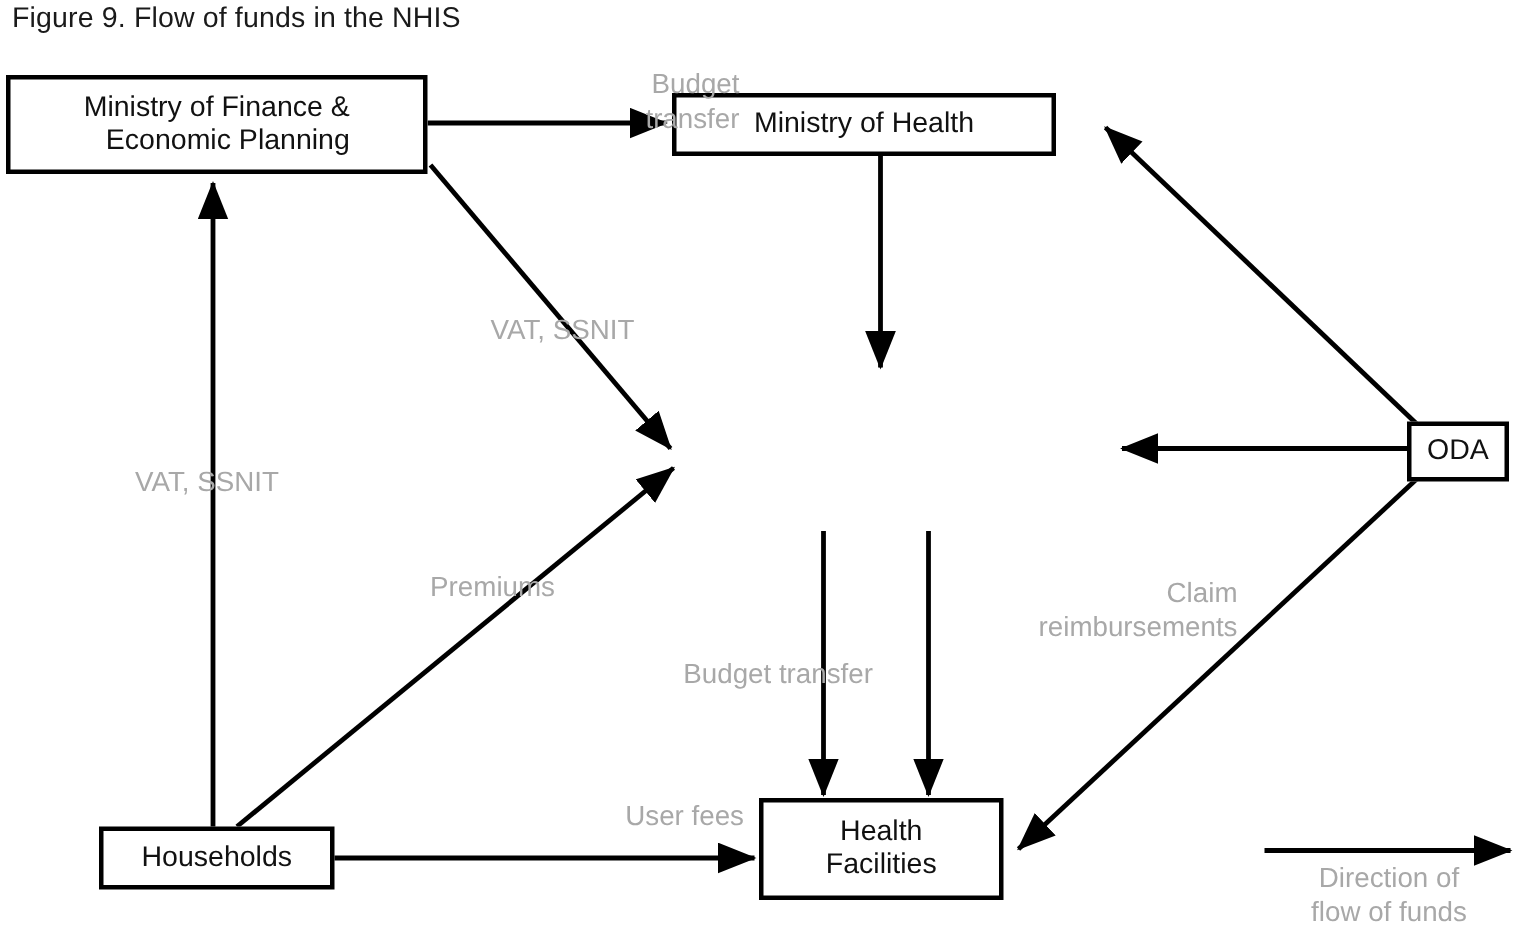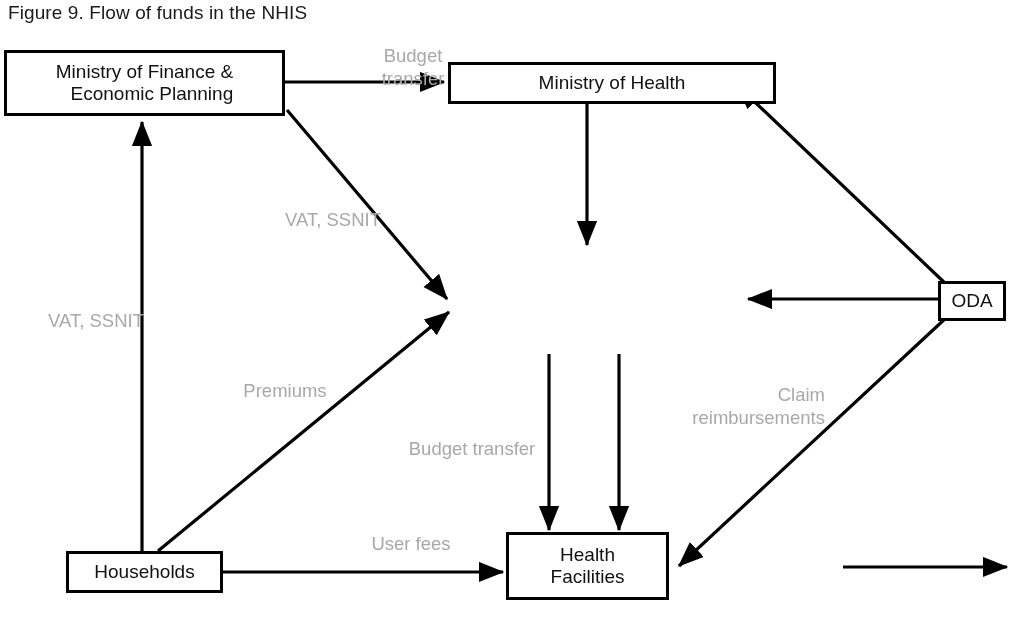--- a/index.html
+++ b/index.html
@@ -49,21 +49,21 @@
     padding: 2px 6px;
   }
   .node.red {
     color: #b01116;
   }
   .edge-label {
     position: absolute;
     color: #a8a8a8;
     font-size: 18.5px;
     line-height: 1.25;
-    text-align: center;
+    text-align: right;
     white-space: pre-line;
   }
   .legend-label {
     position: absolute;
     color: #a8a8a8;
     font-size: 18.5px;
     line-height: 1.25;
     text-align: center;
     white-space: pre-line;
   }
@@ -107,21 +107,21 @@
 
       <path d="M843,567 L1007,567"></path>
     </g>
   </svg>
 
   <div class="node" style="left:4px; top:50px; width:281px; height:66px;text-align:right;">
     <span style="white-space:pre-line;">Ministry of Finance &amp;
 Economic Planning</span>
   </div>
 
-  <div class="node" style="left:448px; top:62px; width:328px; height:42px;">
+  <div class="node" style="left:448px; top:62px; width:256px; height:42px;">
     <span style="white-space:pre-line;">Ministry of Health</span>
   </div>
 
 
   <div class="node" style="left:938px; top:281px; width:68px; height:40px;">
     <span style="white-space:pre-line;">ODA</span>
   </div>
 
   <div class="node" style="left:66px; top:551px; width:157px; height:42px;text-align:right;">
     <span style="white-space:pre-line;">Households</span>
@@ -141,14 +141,16 @@
 
   <div class="edge-label" style="left:200px; top:379px; width:170px;">Premiums</div>
 
   <div class="edge-label" style="left:362px; top:437px; width:220px;">Budget transfer</div>
 
   <div class="edge-label" style="left:595px; top:383px; width:230px; text-align:right;">Claim
 reimbursements</div>
 
   <div class="edge-label" style="left:326px; top:532px; width:170px;">User fees</div>
 
+  <div class="legend-label" style="left:828px; top:573px; width:196px;">Direction of
+flow of funds</div>
 
 </div>
 
 </body></html>

